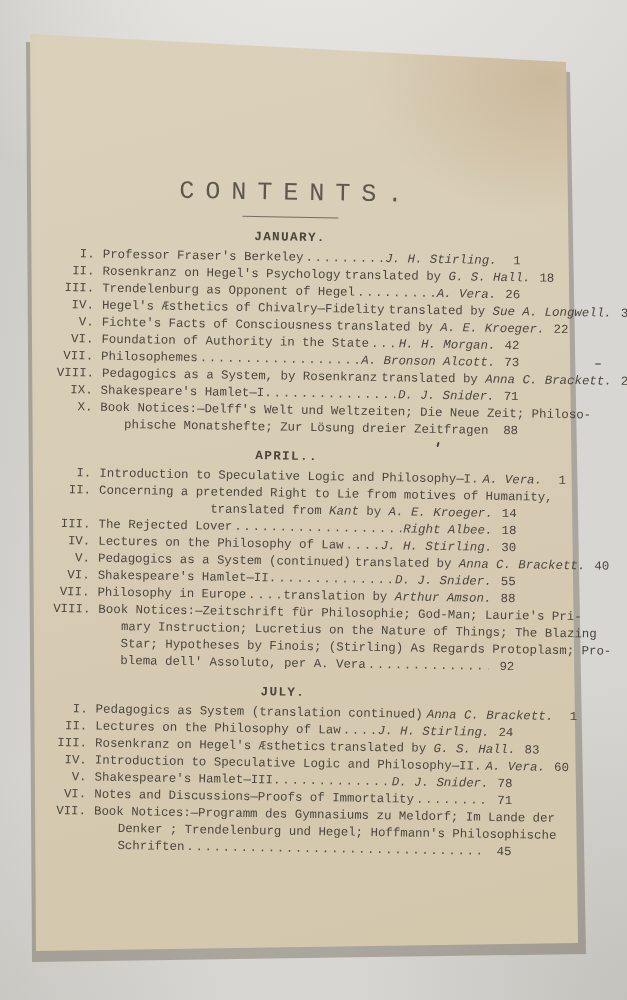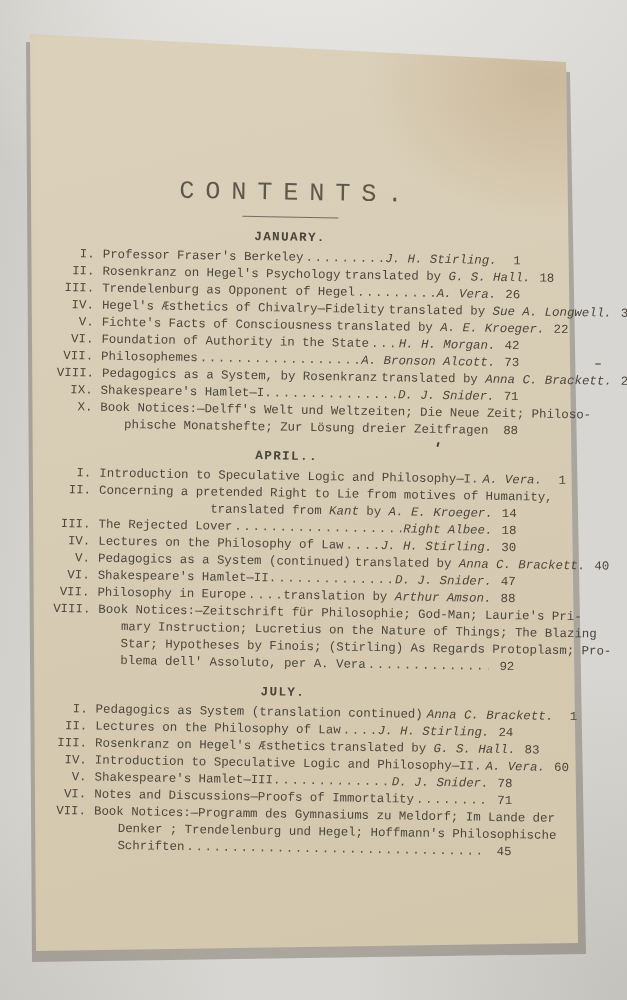--- a/index.html
+++ b/index.html
@@ -187,21 +187,21 @@
           <span class="body">Pedagogics as a System (continued)</span>
           <span class="leader">................................................................................................................................................................</span>
           <span class="post"><span class="rm">translated by </span><span class="it">Anna C. Brackett.</span></span>
           <span class="page-num">40</span>
         </div>
         <div class="row">
           <span class="num">VI.</span>
           <span class="body">Shakespeare's Hamlet—II. </span>
           <span class="leader">................................................................................................................................................................</span>
           <span class="post"><span class="it">D. J. Snider.</span></span>
-          <span class="page-num">47</span>
+          <span class="page-num">55</span>
         </div>
         <div class="row">
           <span class="num">VII.</span>
           <span class="body">Philosophy in Europe</span>
           <span class="leader">................................................................................................................................................................</span>
           <span class="post"><span class="rm">translation by </span><span class="it">Arthur Amson.</span></span>
           <span class="page-num">88</span>
         </div>
         <div class="row">
           <span class="num">VIII.</span>

